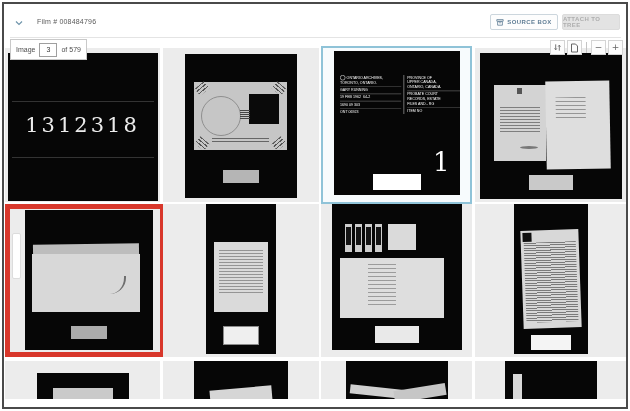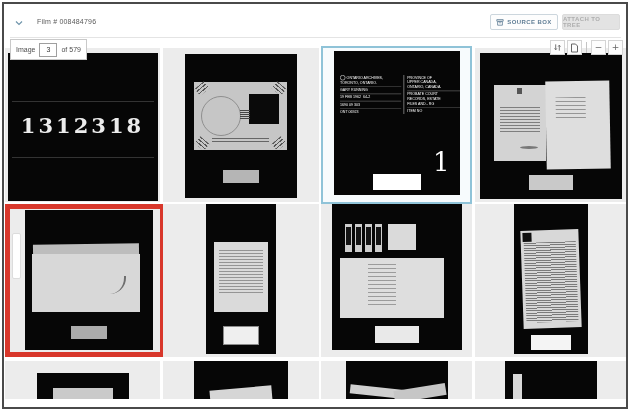--- a/index.html
+++ b/index.html
@@ -148,21 +148,21 @@
     <button class="tool-btn">
       <svg width="9" height="10" viewBox="0 0 9 10">
         <path d="M1.5 1h4l2 2v6h-6z" fill="none" stroke="#666" stroke-width="1"></path>
       </svg>
     </button>
     <div class="tool-divider"></div>
     <button class="tool-btn">−</button>
     <button class="tool-btn">+</button>
   </div>
 
-  <div class="cell" style="left:5px;top:48px;width:155px;height:154px;font-weight:bold;">
+  <div class="cell" style="left:5px;top:48px;width:155px;height:154px;">
     <div class="frame f-number">
       <div class="film-line" style="top:48px"></div>
       <div class="film-line" style="top:104px"></div>
       <div class="big-number">1312318</div>
     </div>
   </div>
 
   <div class="cell" style="left:163px;top:48px;width:156px;height:154px;">
     <div class="frame f-cal">
       <div class="cal-card">

